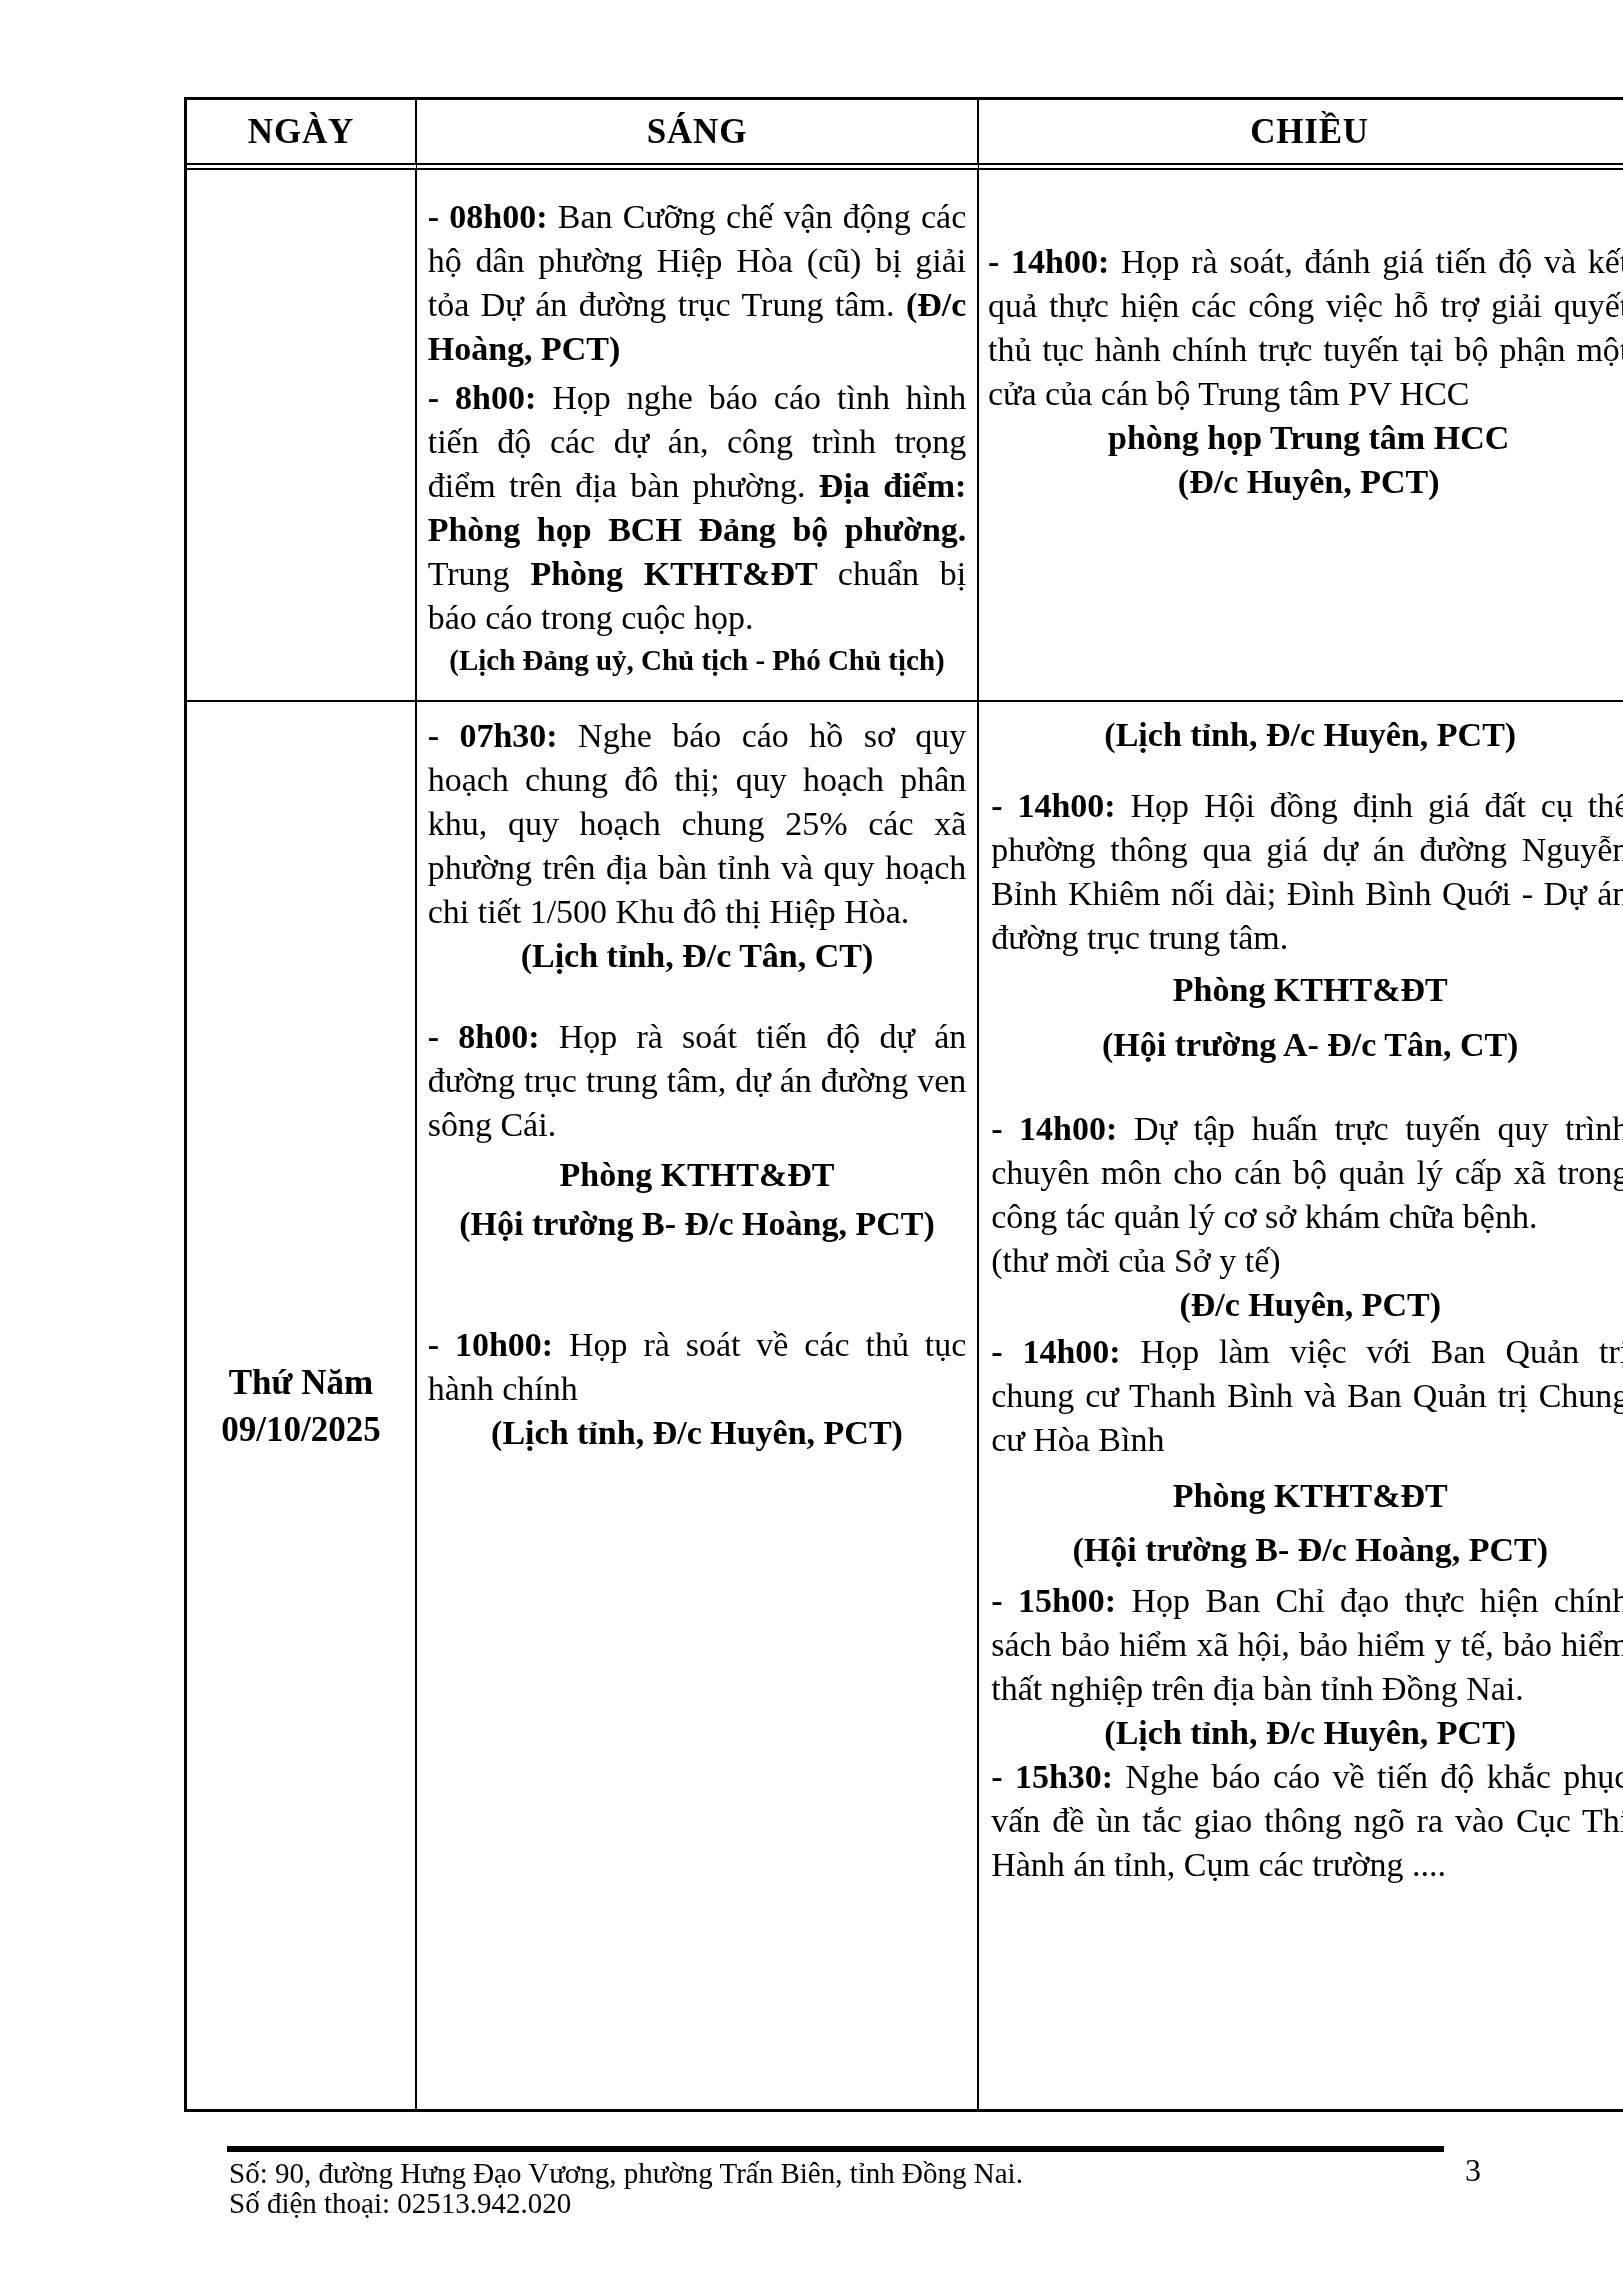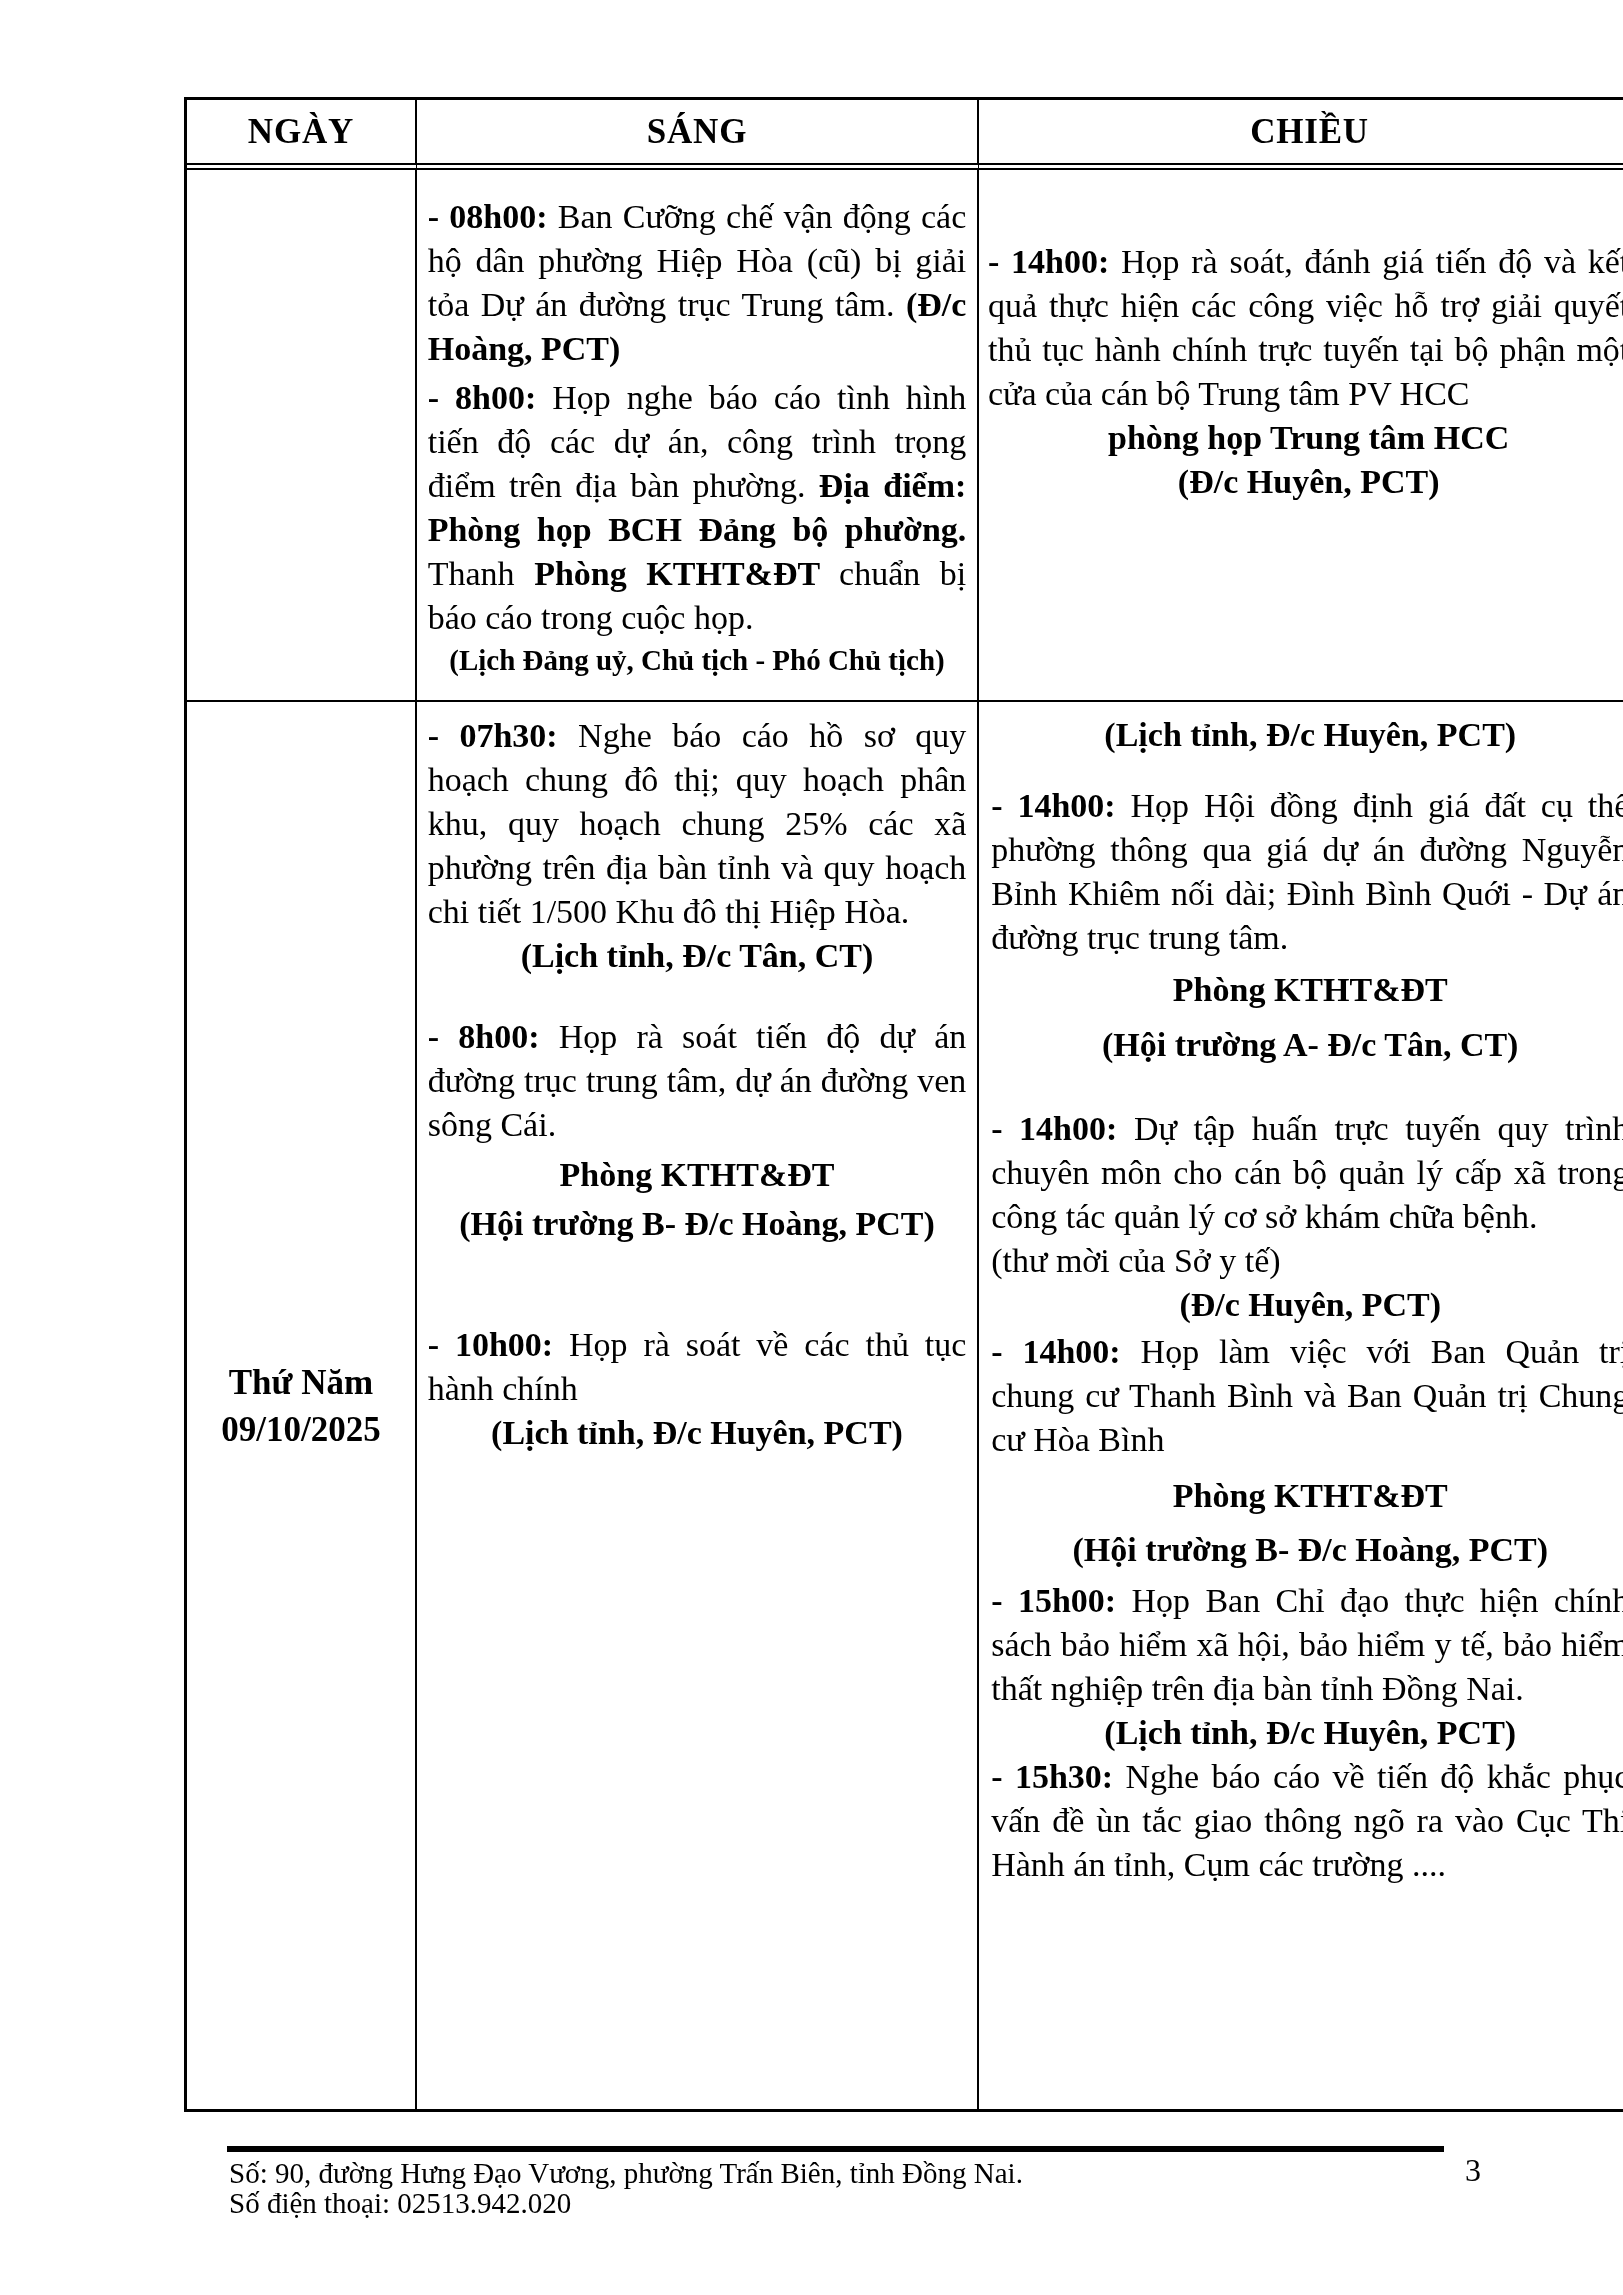--- a/index.html
+++ b/index.html
@@ -51,21 +51,21 @@
 <body>
 
 <div class="schedule-table">
   <div class="cell hdr v">NGÀY</div>
   <div class="cell hdr v">SÁNG</div>
   <div class="cell hdr">CHIỀU</div>
 
   <div class="cell v rowdiv day-cell"></div>
   <div class="cell v rowdiv content-cell am1">
       <div class="blk para"><span class="b">- 08h00: </span><span>Ban Cưỡng chế vận động các hộ dân phường Hiệp Hòa (cũ) bị giải tỏa Dự án đường trục Trung tâm. </span><span class="b">(Đ/c Hoàng, PCT)</span></div>
-      <div class="blk para" style="margin-top: 4.6px;"><span class="b">- 8h00: </span><span>Họp nghe báo cáo tình hình tiến độ các dự án, công trình trọng điểm trên địa bàn phường. </span><span class="b">Địa điểm: Phòng họp BCH Đảng bộ phường. </span><span>Thanh </span><span class="b">Phòng KTHT&amp;ĐT </span><span>chuẩn bị báo cáo trong cuộc họp.</span></div>
+      <div class="blk para" style="margin-top: 4.6px;"><span class="b">- 8h00: </span><span>Họp nghe báo cáo tình hình tiến độ các dự án, công trình trọng điểm trên địa bàn phường. </span><span class="b">Địa điểm: Phòng họp BCH Đảng bộ phường. </span><span>Trung </span><span class="b">Phòng KTHT&amp;ĐT </span><span>chuẩn bị báo cáo trong cuộc họp.</span></div>
       <div class="blk note"><span>(Lịch Đảng uỷ, Chủ tịch - Phó Chủ tịch)</span></div>
     </div>
   <div class="cell rowdiv content-cell pm1">
       <div class="blk para"><span class="b">- 14h00: </span><span>Họp rà soát, đánh giá tiến độ và kết quả thực hiện các công việc hỗ trợ giải quyết thủ tục hành chính trực tuyến tại bộ phận một cửa của cán bộ Trung tâm PV HCC</span></div>
       <div class="blk center"><span>phòng họp Trung tâm HCC</span></div>
       <div class="blk center"><span>(Đ/c Huyên, PCT)</span></div>
     </div>
 
   <div class="cell v day-cell">
       <div>Thứ Năm</div>

